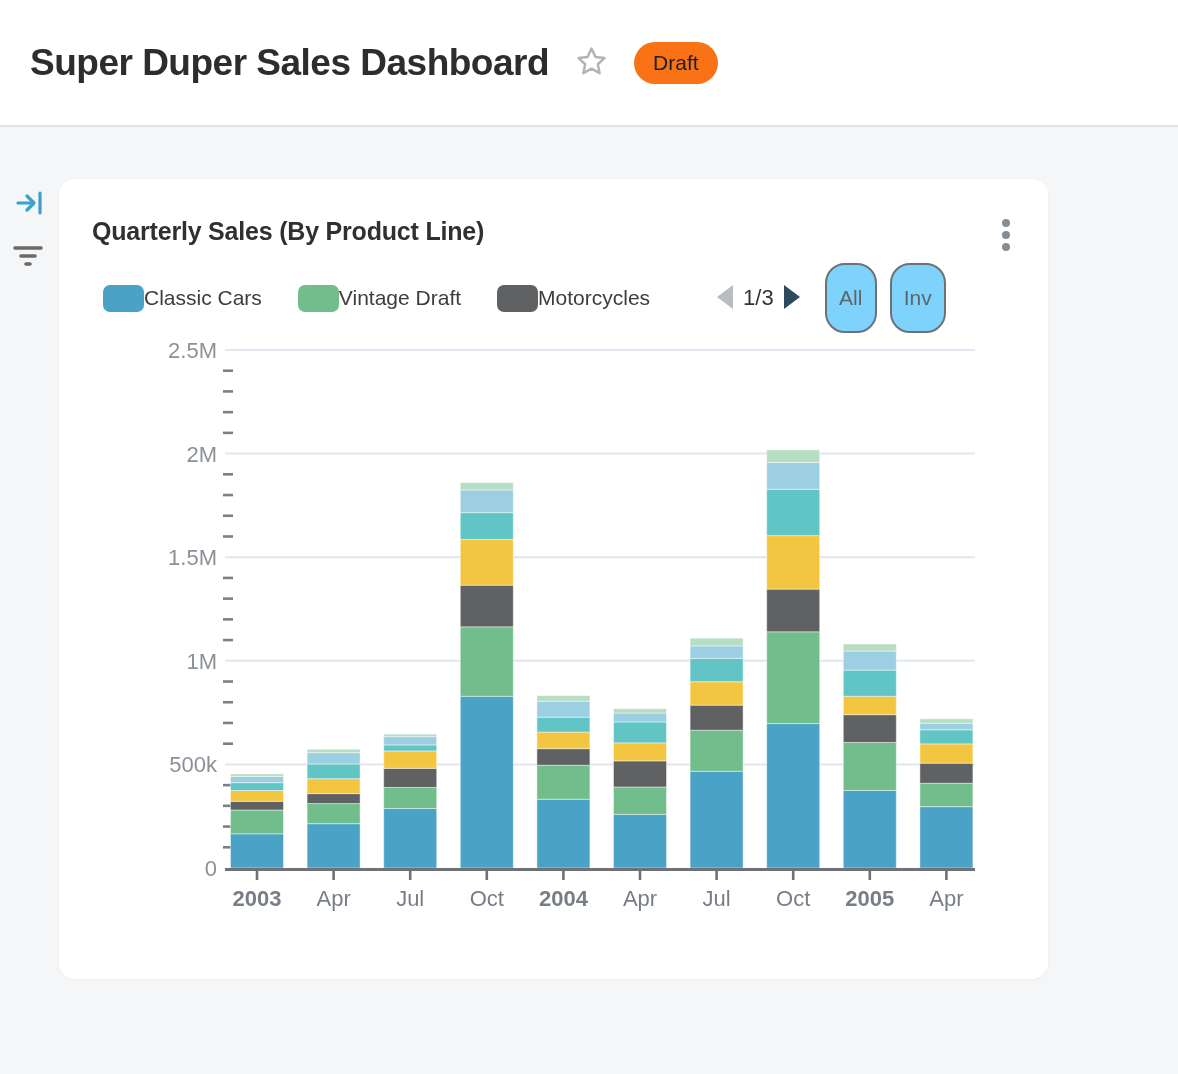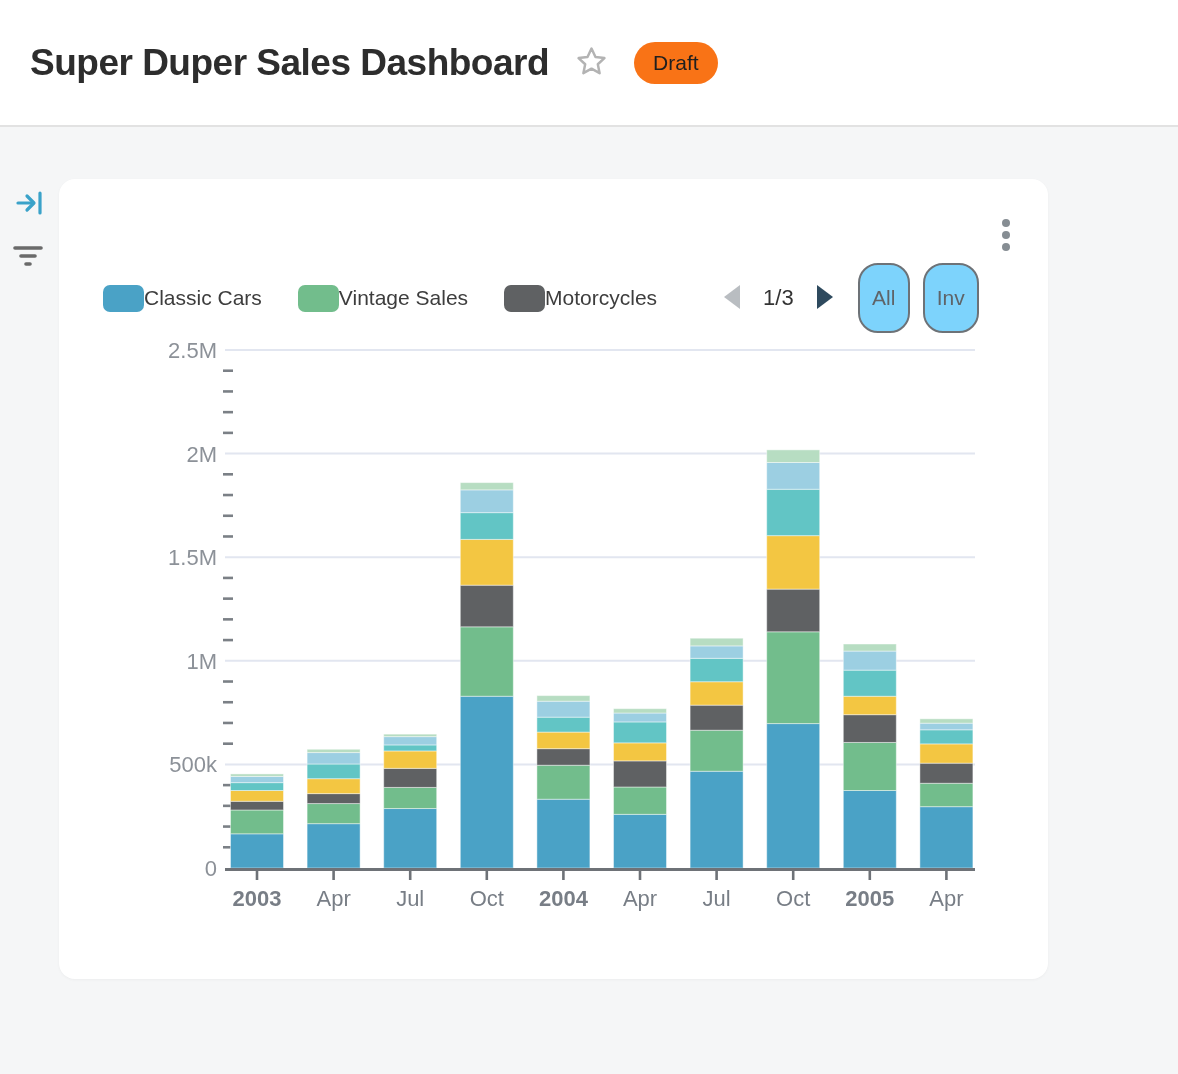--- a/index.html
+++ b/index.html
@@ -41,21 +41,21 @@
     display:flex; flex-direction:column; gap:4px; padding:6px;
   }
   .kebab-btn span { width:8px; height:8px; border-radius:50%; background:#868d93; }
   .legend-row {
     position:absolute; left:44px; top:102px; height:34px; right:26px;
     display:flex; align-items:center;
   }
   .legend-item { display:flex; align-items:center; margin-right:36px; cursor:pointer; }
   .legend-swatch { width:41px; height:27px; border-radius:7px; background:#ccc; }
   .legend-label { font-size:21px; color:#3d3d3d; }
-  .pager { display:flex; align-items:center; gap:18px; margin-left:26px; }
+  .pager { display:flex; align-items:center; gap:5px; margin-left:26px; }
   .pager-arrow { background:none; border:none; cursor:pointer; display:flex; align-items:center; padding:2px; }
   .pager-text { font-size:22px; color:#333; }
   .pill-btns { display:flex; gap:13px; margin-left:20px; }
   .pill-btn {
     background:#7dd3fc; border:2px solid #6d7277; border-radius:20px;
     font-size:21px; color:#5f6468; padding:21px 12px; min-width:52px;
     font-family:"Liberation Sans", sans-serif; cursor:pointer;
   }
   .chart-wrap { position:absolute; left:0; top:150px; width:989px; height:630px; }
   svg text { font-family:"Liberation Sans", sans-serif; }
@@ -88,35 +88,36 @@
   <span>
     <svg width="30" height="26" viewBox="0 0 30 26" fill="none" stroke="#6a6a6a" stroke-width="3.6" stroke-linecap="round">
       <line x1="2" y1="5" x2="28" y2="5"></line>
       <line x1="8" y1="13" x2="22" y2="13"></line>
       <line x1="13" y1="21" x2="17" y2="21"></line>
     </svg>
   </span>
 </button>
 
 <div class="card">
+  <div class="card-title">Quarterly Sales (By Product Line)</div>
 
   <button class="kebab-btn">
     <span></span>
     <span></span>
     <span></span>
   </button>
 
   <div class="legend-row">
     <div class="legend-item">
       <span class="legend-swatch" style="background: rgb(74, 162, 198);"></span>
       <span class="legend-label">Classic Cars</span>
     </div>
     <div class="legend-item">
       <span class="legend-swatch" style="background: rgb(114, 189, 140);"></span>
-      <span class="legend-label">Vintage Sales</span>
+      <span class="legend-label">Vintage Draft</span>
     </div>
     <div class="legend-item">
       <span class="legend-swatch" style="background: rgb(95, 97, 99);"></span>
       <span class="legend-label">Motorcycles</span>
     </div>
 
     <div class="pager">
       <button class="pager-arrow">
         <span>
           <svg width="22" height="28" viewBox="0 0 22 28">

